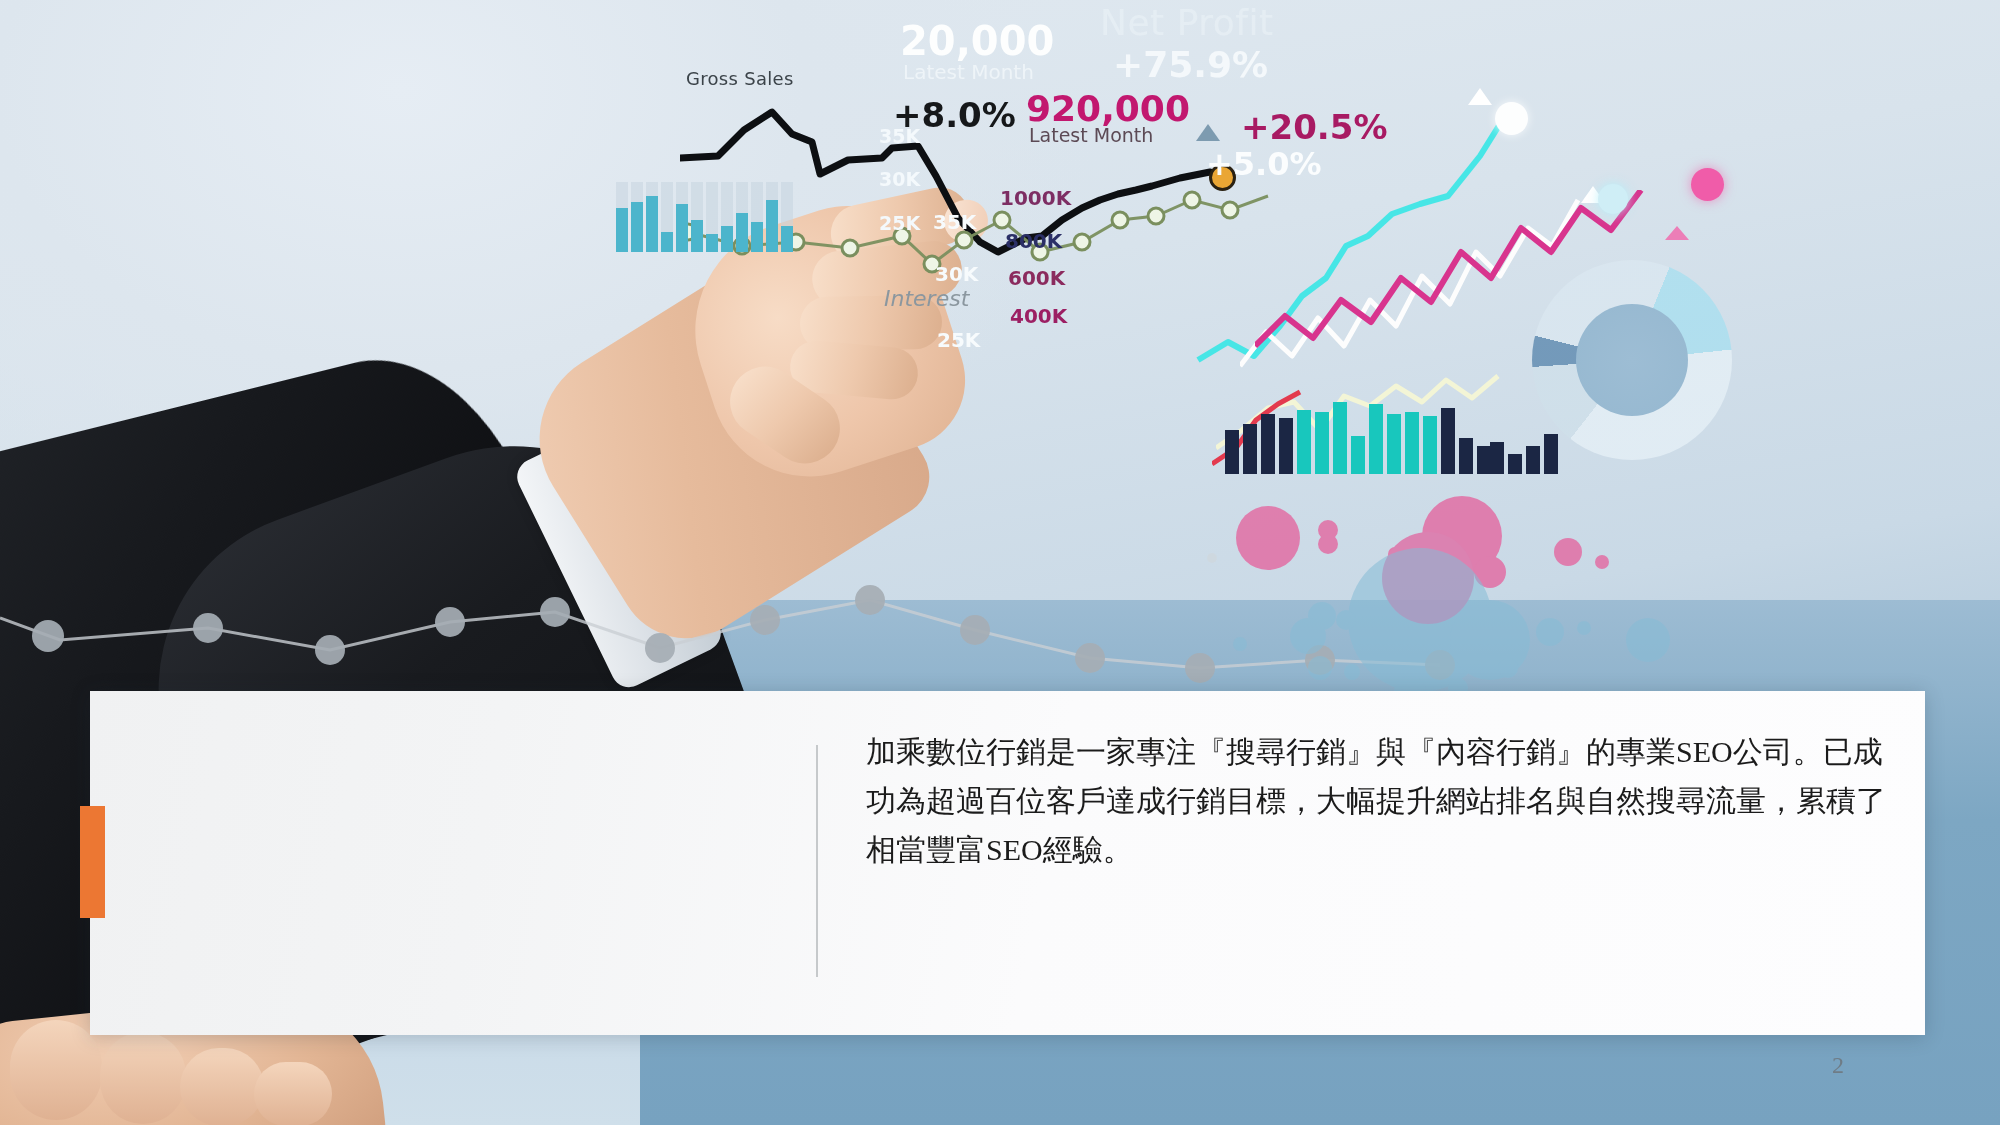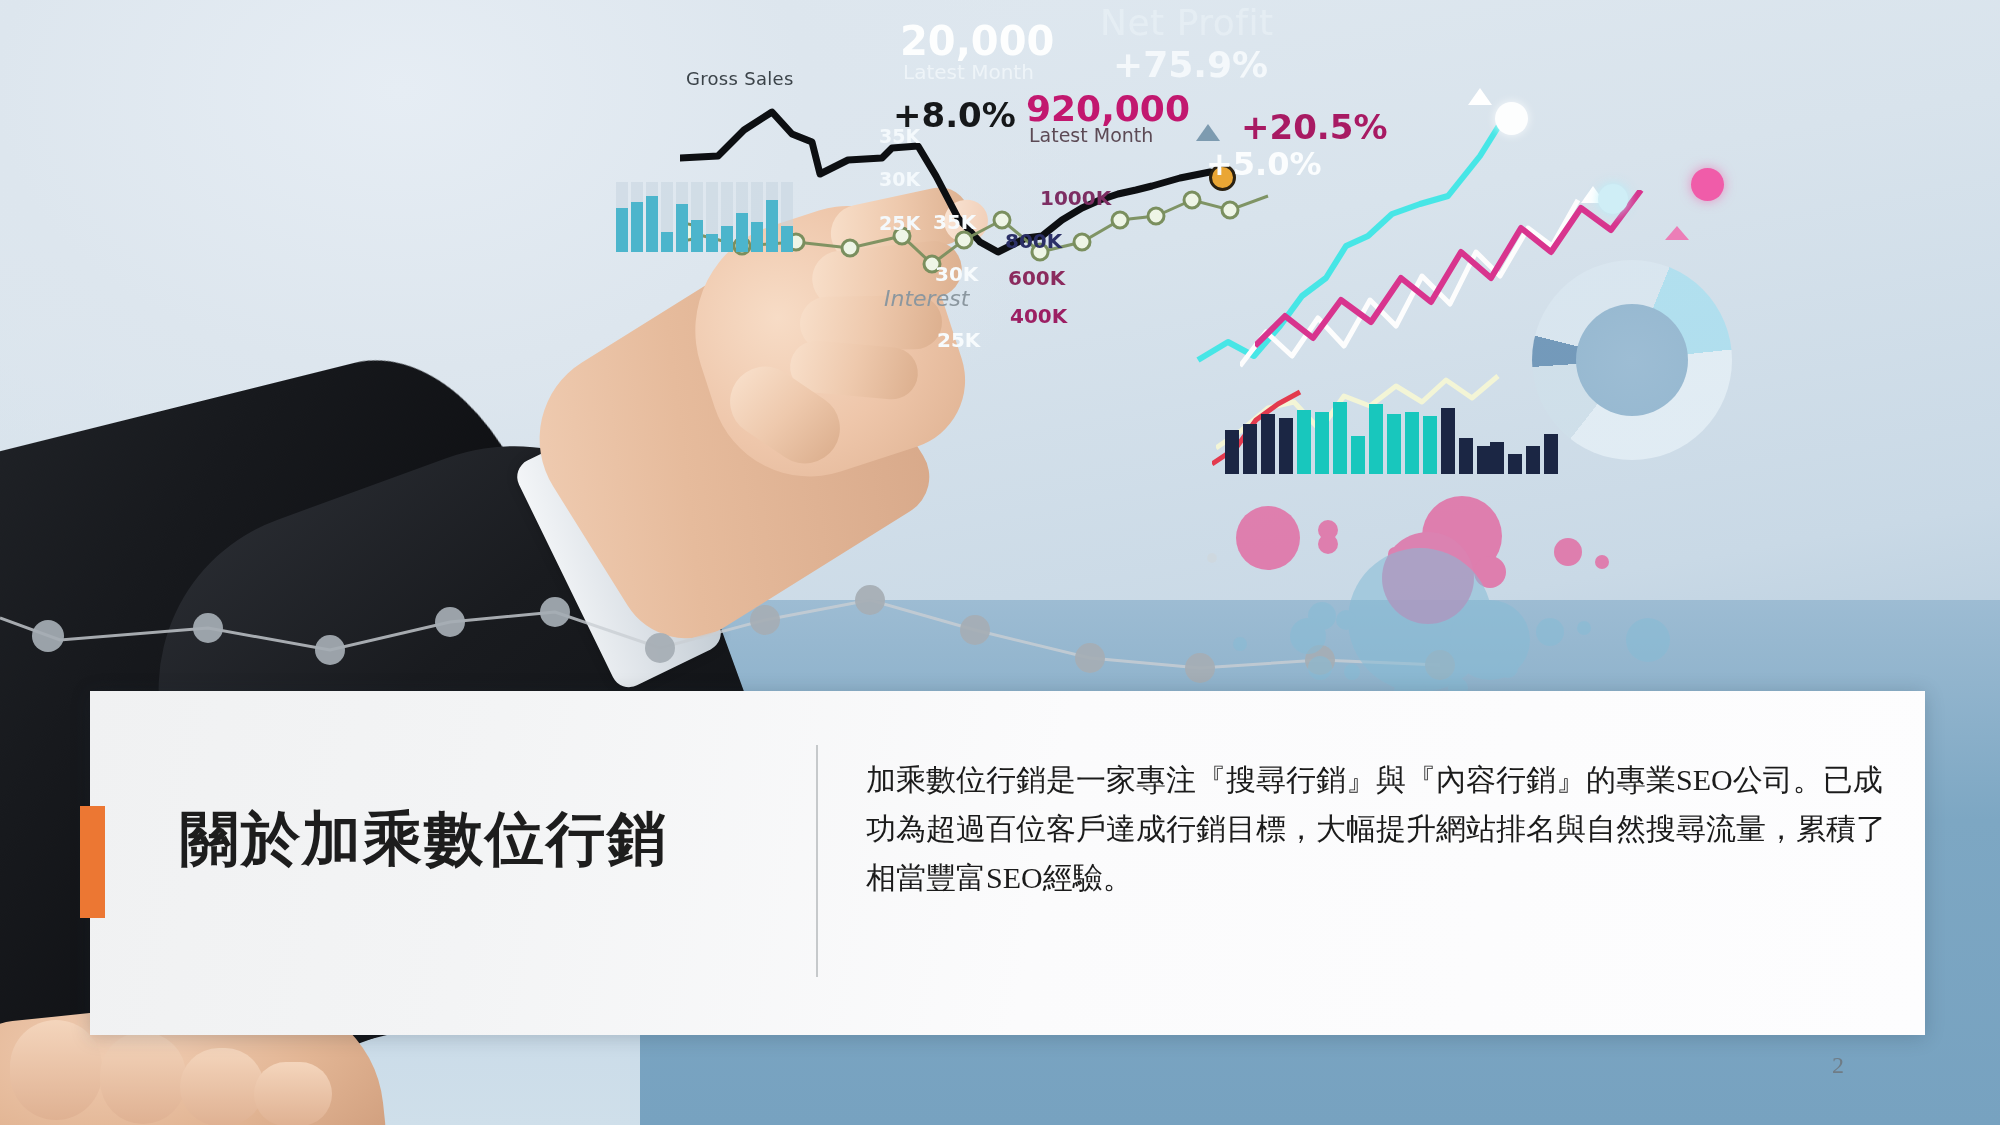--- a/index.html
+++ b/index.html
@@ -116,21 +116,21 @@
   .lbl-205   { left:1241px; top:107px; font-size:34px; font-weight:bold; color:#a81a63; }
   .lbl-5pct  { left:1206px; top:145px; font-size:32px; font-weight:bold; color:#fbfdfe; }
 
   .tick { font-weight:bold; font-family:"DejaVu Sans", sans-serif; }
   .t35a { left:879px;  top:125px; font-size:19px; color:#f4f9fc; }
   .t30a { left:879px;  top:168px; font-size:19px; color:#f4f9fc; }
   .t25a { left:879px;  top:212px; font-size:19px; color:#f4f9fc; }
   .t35b { left:933px;  top:210px; font-size:20px; color:#f7fbfd; }
   .t30b { left:935px;  top:262px; font-size:20px; color:#f7fbfd; }
   .t25b { left:937px;  top:328px; font-size:20px; color:#f7fbfd; }
-  .t1000{ left:1000px; top:186px; font-size:20px; color:#7d2e63;margin-left:40px; }
+  .t1000{ left:1000px; top:186px; font-size:20px; color:#7d2e63; }
   .t800 { left:1005px; top:229px; font-size:20px; color:#2b2f66; }
   .t600 { left:1008px; top:266px; font-size:20px; color:#8b2b5e; }
   .t400 { left:1010px; top:304px; font-size:20px; color:#9c1f63; }
 
   .tri { position:absolute; width:0; height:0; border-left:12px solid transparent; border-right:12px solid transparent; }
   .tri-a { left:1196px; top:124px; border-bottom:17px solid #7d9bb0; }
   .tri-b { left:1468px; top:88px;  border-bottom:17px solid #ffffff; }
   .tri-c { left:1581px; top:186px; border-bottom:17px solid #ffffff; }
   .tri-d { left:1665px; top:226px; border-bottom:14px solid #f06cae; opacity:.85; }
 
@@ -174,21 +174,21 @@
   .title {
     position:absolute; left:180px; top:806px; width:560px;
     font-family:"Liberation Serif", serif;
     font-size:59px; color:#1d1d1d; letter-spacing:2px; line-height:1.12;
   }
   .divider {
     position:absolute; left:816px; top:745px; width:2px; height:232px;
     background:#c6c9cb;
   }
   .body-text {
-    position:absolute; left:866px; top:756px; width:1022px;
+    position:absolute; left:866px; top:728px; width:1022px;
     font-family:"Liberation Serif", serif;
     font-size:30px; color:#1b1b1b; line-height:1.63;
   }
   .body-text p { margin:0; }
   .body-text p + p { margin-top:30px; }
 
   .page-num {
     position:absolute; left:1832px; top:1052px;
     font-family:"Liberation Serif", serif;
     font-size:24px; color:#6f7c86;
@@ -419,21 +419,20 @@
     <div class="lbl tick t25b">25K</div>
     <div class="lbl tick t1000">1000K</div>
     <div class="lbl tick t800">800K</div>
     <div class="lbl tick t600">600K</div>
     <div class="lbl tick t400">400K</div>
   </div>
 
   <div class="panel"></div>
   <div class="orange-bar"></div>
 
-  <h1 class="title">關於加乘數位行銷</h1>
 
   <div class="divider"></div>
 
   <div class="body-text">
     <p>加乘數位行銷是一家專注『搜尋行銷』與『內容行銷』的專業SEO公司。已成功為超過百位客戶達成行銷目標，大幅提升網站排名與自然搜尋流量，累積了相當豐富SEO經驗。</p>
   </div>
 
   <div class="page-num">2</div>
 
 </div>

